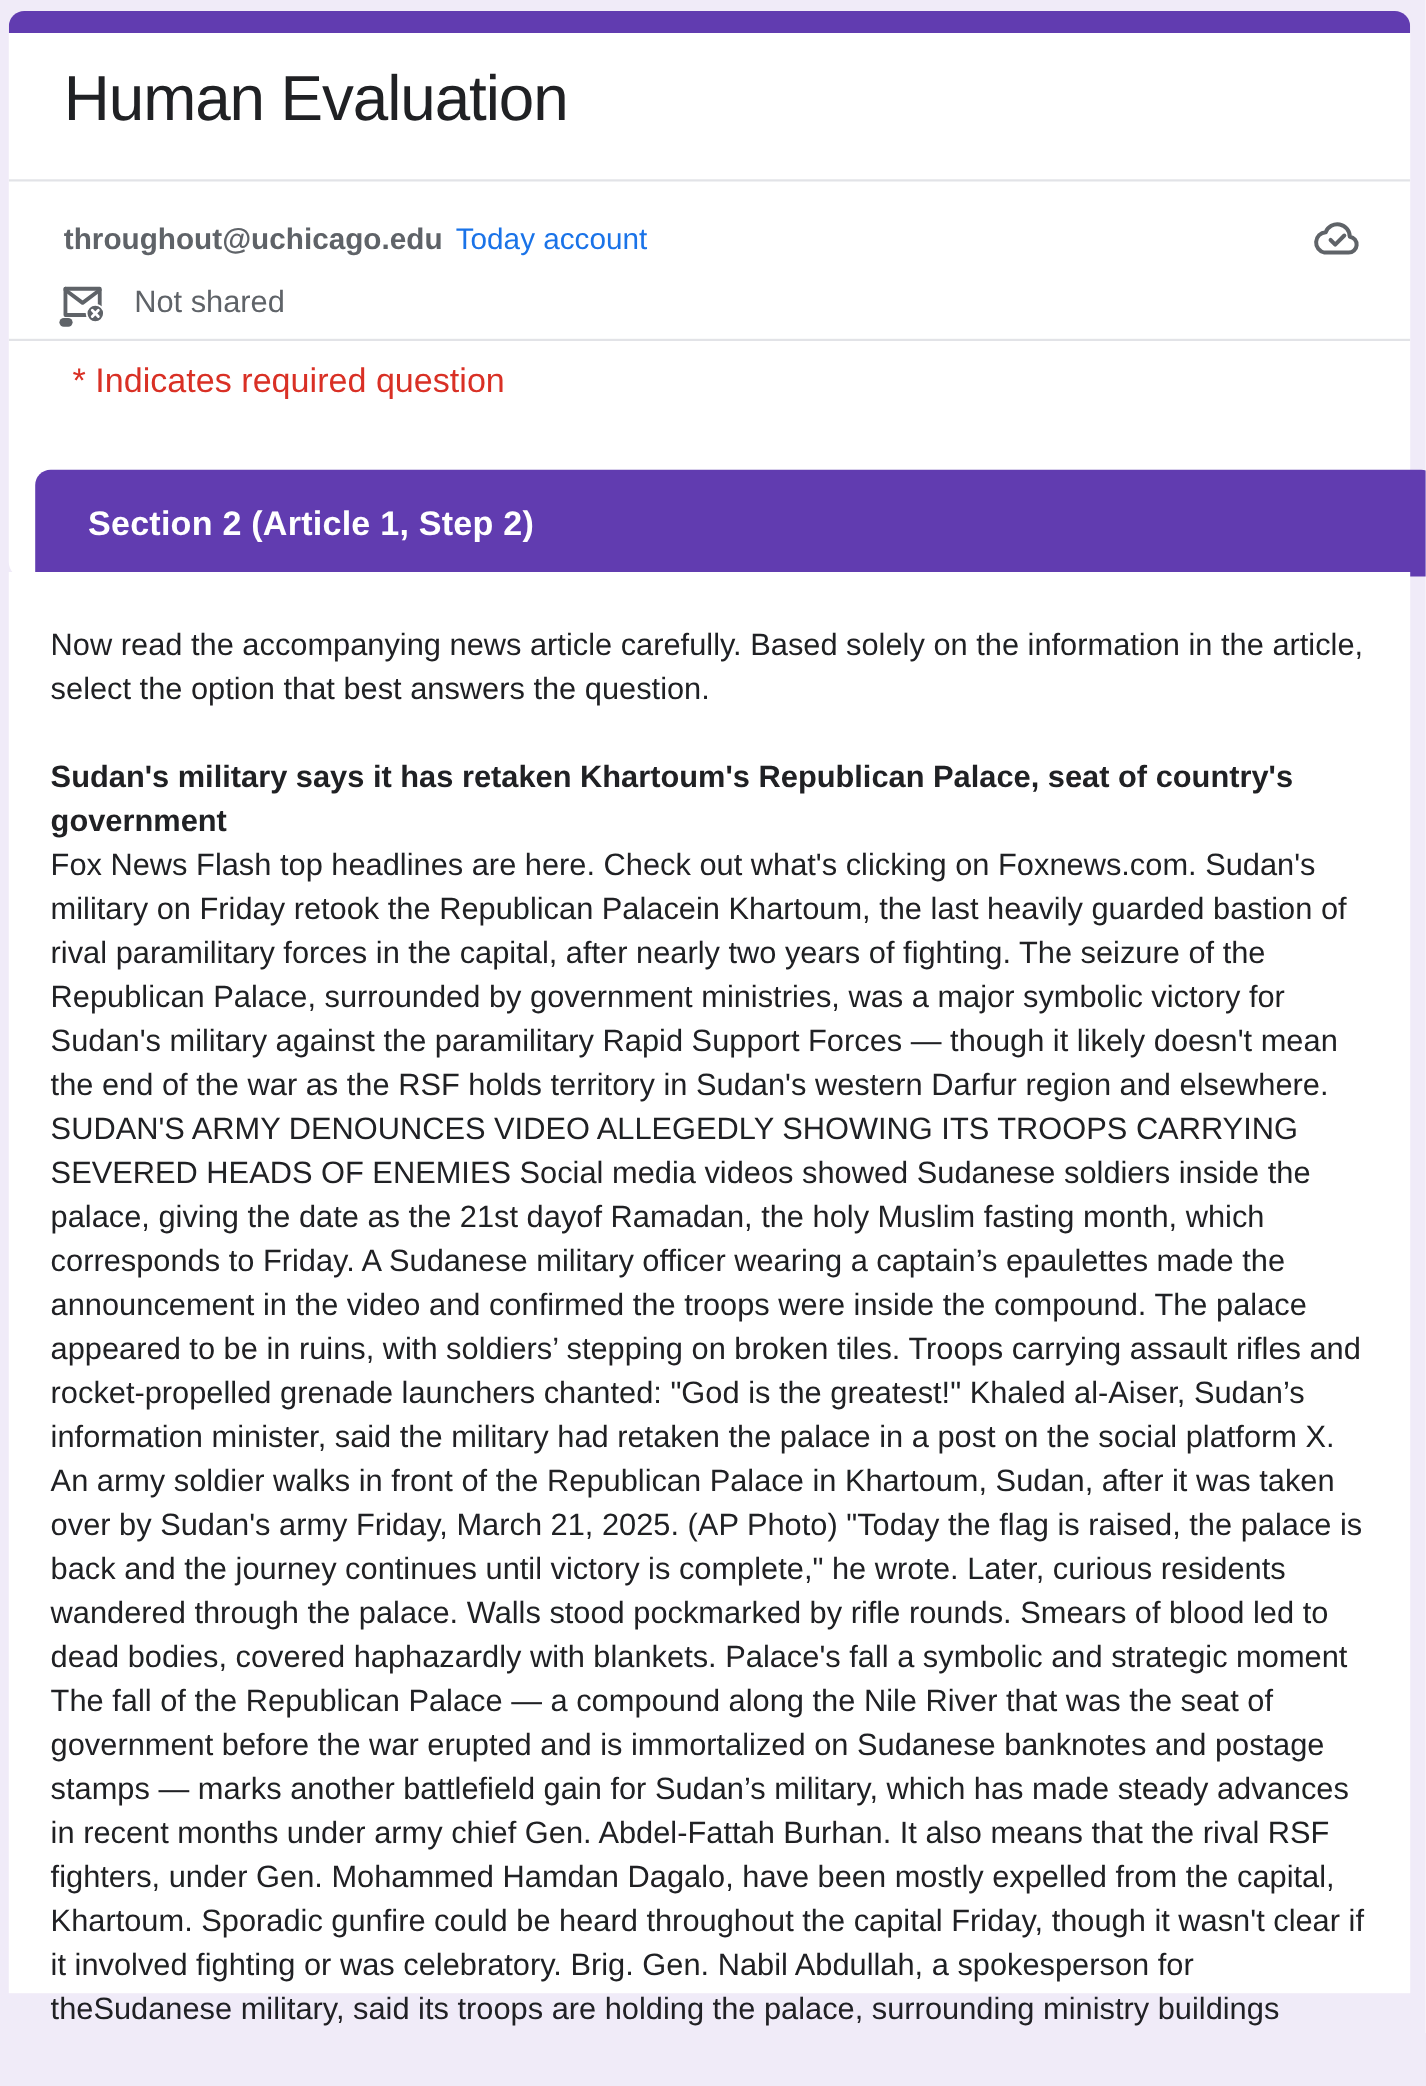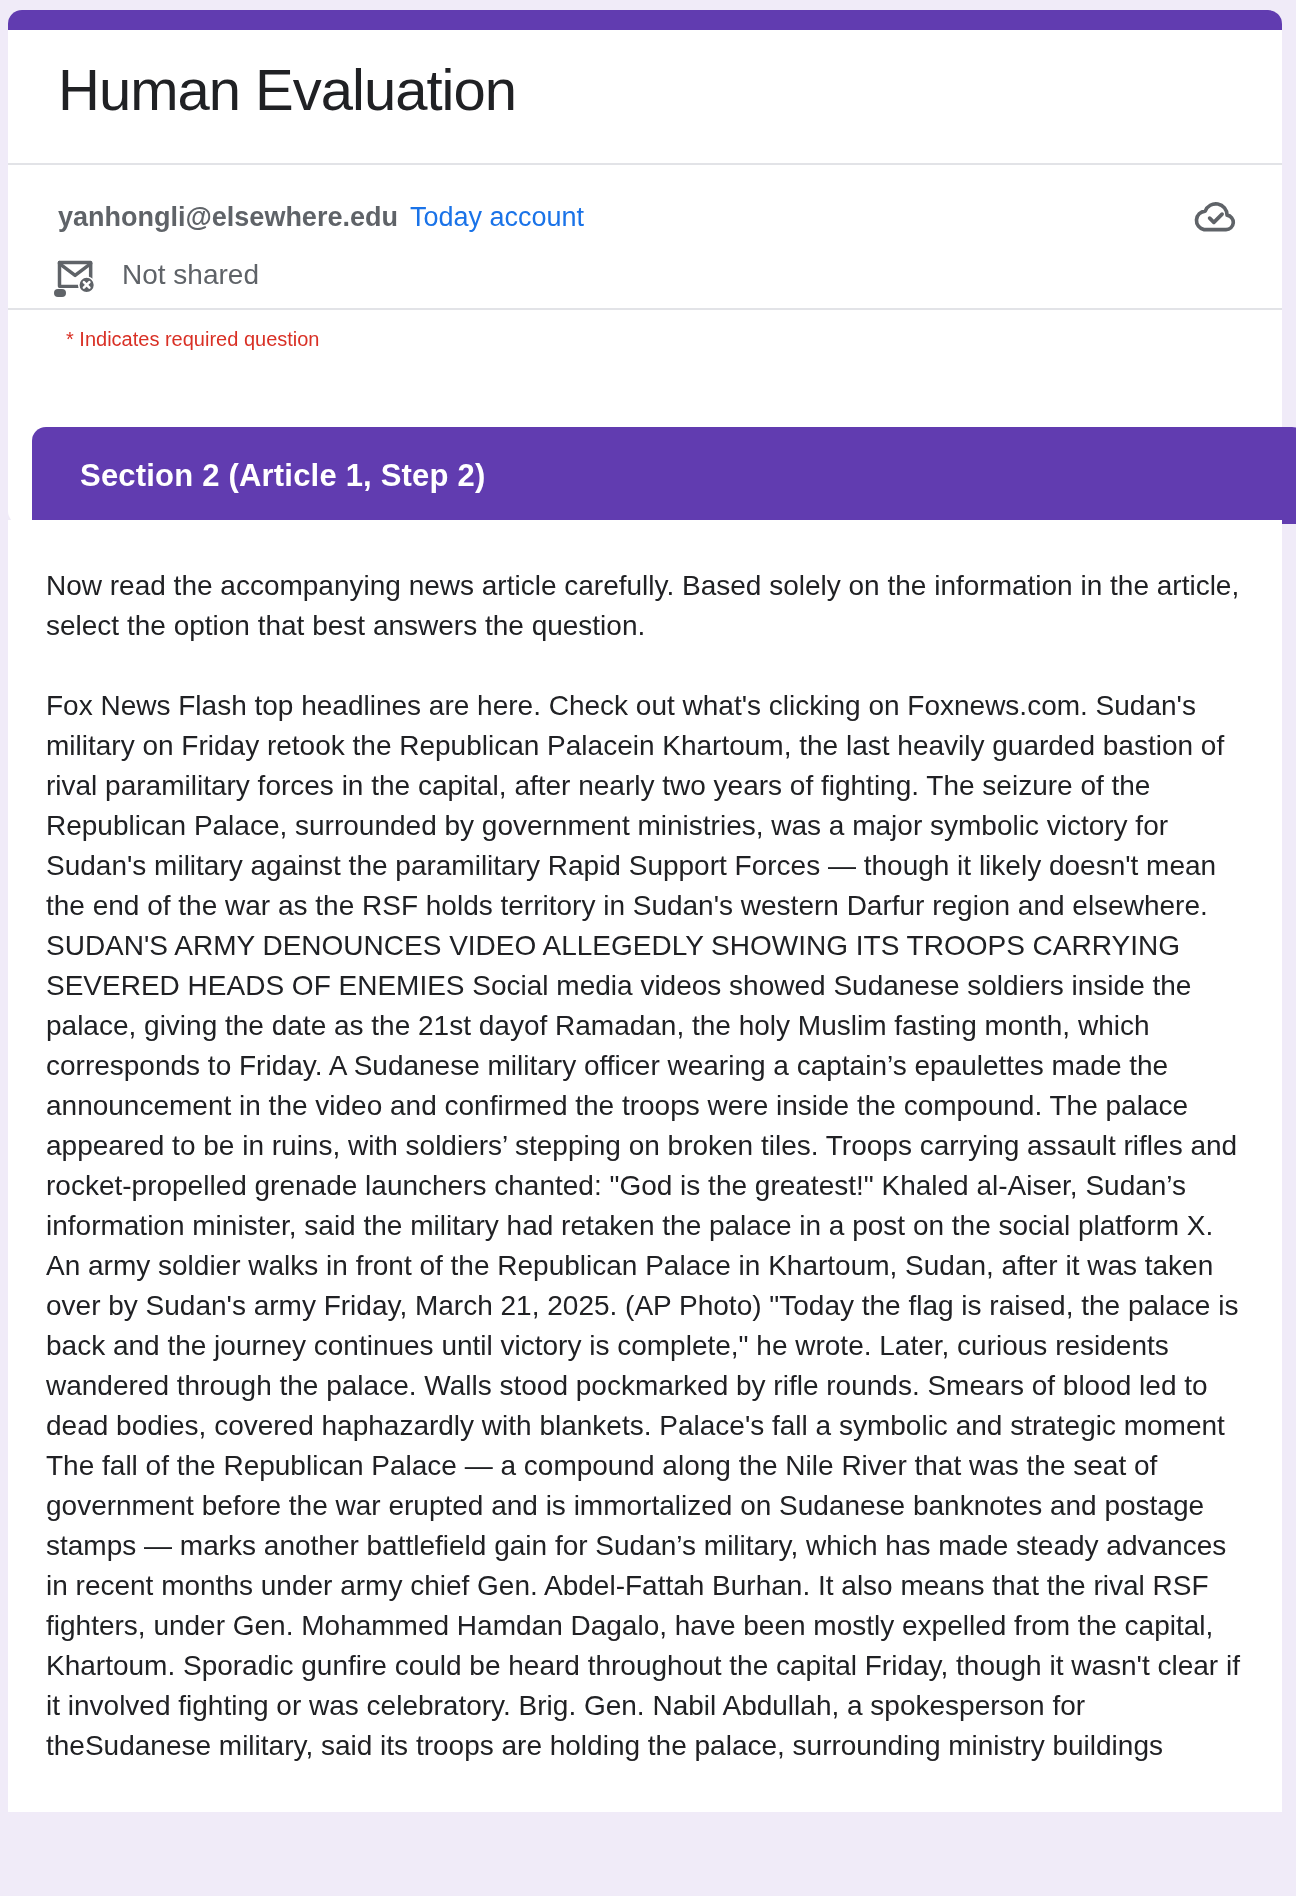--- a/index.html
+++ b/index.html
@@ -44,21 +44,21 @@
     font-size:28px; color:var(--text-secondary,#5F6368);
   }
   .mail-wrap { width:44px; height:44px; }
   .stub-dot {
     position:absolute; left:46px; top:279px;
     width:12px; height:8px; border-radius:4px;
     background:var(--text-secondary,#5F6368);
   }
   .required-note {
     position:absolute; left:58px; top:318px;
-    font-size:20px; color:var(--required-red,#D93025);
+    font-size:31px; color:var(--required-red,#D93025);
   }
 
   
   .section-band {
     position:absolute; left:8px; top:427px; width:1274px; height:97px;
     background:var(--accent,#613CB0);
     border-radius:14px 14px 0 0;
     margin-left:24px;
   }
   .section-title {
@@ -85,21 +85,21 @@
 <body>
 
 <div class="page">
 
   <section class="card title-card">
     <div class="accent-bar"></div>
     <h1 class="form-title">Human Evaluation</h1>
     <div class="divider d1"></div>
 
     <div class="account-row">
-      <span class="email">yanhongli@elsewhere.edu</span><a class="switch">Today account</a>
+      <span class="email">throughout@uchicago.edu</span><a class="switch">Today account</a>
     </div>
 
     <span class="cloud-wrap">
       <svg viewBox="0 0 24 24" width="50" height="46">
         <path class="stroke" d="M6.3 18.6h11.4a3.8 3.8 0 0 0 .6-7.56A5.9 5.9 0 0 0 6.9 8.9a4.9 4.9 0 0 0-.6 9.7z"></path>
         <path class="stroke" d="M9.2 12.6l2.2 2.2 4.3-4.3"></path>
       </svg>
     </span>
 
     <div class="share-row">
@@ -120,16 +120,17 @@
 
     <div class="required-note">* Indicates required question</div>
   </section>
 
   <section class="section-band">
     <div class="section-title">Section 2 (Article 1, Step 2)</div>
   </section>
 
   <section class="card content-card">
     <p class="intro">Now read the accompanying news article carefully. Based solely on the information in the article, select the option that best answers the question.</p>
+    <p class="headline">Sudan's military says it has retaken Khartoum's Republican Palace, seat of country's government</p>
     <p class="article-body">Fox News Flash top headlines are here. Check out what's clicking on Foxnews.com. Sudan's military on Friday retook the Republican Palacein Khartoum, the last heavily guarded bastion of rival paramilitary forces in the capital, after nearly two years of fighting. The seizure of the Republican Palace, surrounded by government ministries, was a major symbolic victory for Sudan's military against the paramilitary Rapid Support Forces — though it likely doesn't mean the end of the war as the RSF holds territory in Sudan's western Darfur region and elsewhere. SUDAN'S ARMY DENOUNCES VIDEO ALLEGEDLY SHOWING ITS TROOPS CARRYING SEVERED HEADS OF ENEMIES Social media videos showed Sudanese soldiers inside the palace, giving the date as the 21st dayof Ramadan, the holy Muslim fasting month, which corresponds to Friday. A Sudanese military officer wearing a captain’s epaulettes made the announcement in the video and confirmed the troops were inside the compound. The palace appeared to be in ruins, with soldiers’ stepping on broken tiles. Troops carrying assault rifles and rocket-propelled grenade launchers chanted: "God is the greatest!" Khaled al-Aiser, Sudan’s information minister, said the military had retaken the palace in a post on the social platform X. An army soldier walks in front of the Republican Palace in Khartoum, Sudan, after it was taken over by Sudan's army Friday, March 21, 2025. (AP Photo) "Today the flag is raised, the palace is back and the journey continues until victory is complete," he wrote. Later, curious residents wandered through the palace. Walls stood pockmarked by rifle rounds. Smears of blood led to dead bodies, covered haphazardly with blankets. Palace's fall a symbolic and strategic moment The fall of the Republican Palace — a compound along the Nile River that was the seat of government before the war erupted and is immortalized on Sudanese banknotes and postage stamps — marks another battlefield gain for Sudan’s military, which has made steady advances in recent months under army chief Gen. Abdel-Fattah Burhan. It also means that the rival RSF fighters, under Gen. Mohammed Hamdan Dagalo, have been mostly expelled from the capital, Khartoum. Sporadic gunfire could be heard throughout the capital Friday, though it wasn't clear if it involved fighting or was celebratory. Brig. Gen. Nabil Abdullah, a spokesperson for theSudanese military, said its troops are holding the palace, surrounding ministry buildings</p>
   </section>
 
 </div>
 
 </body></html>

